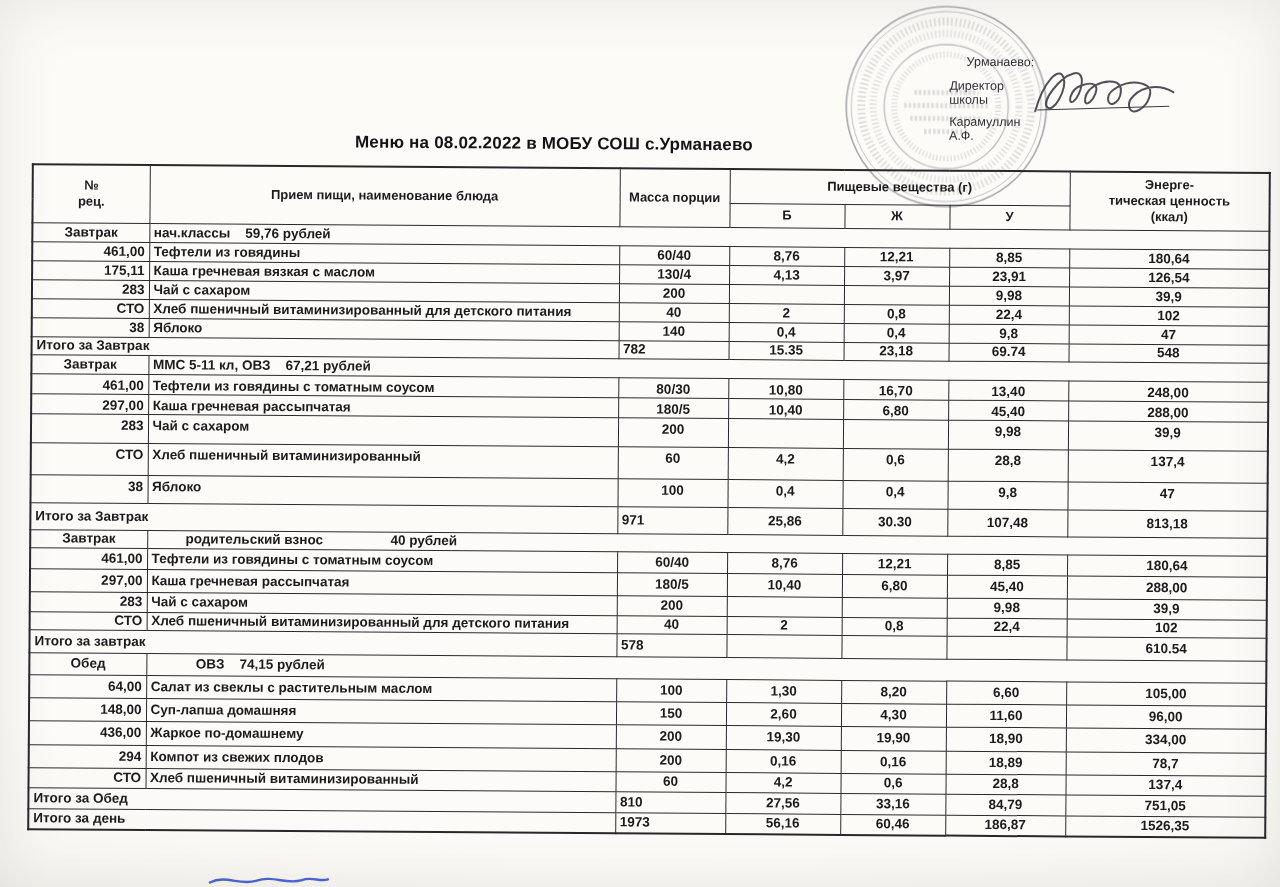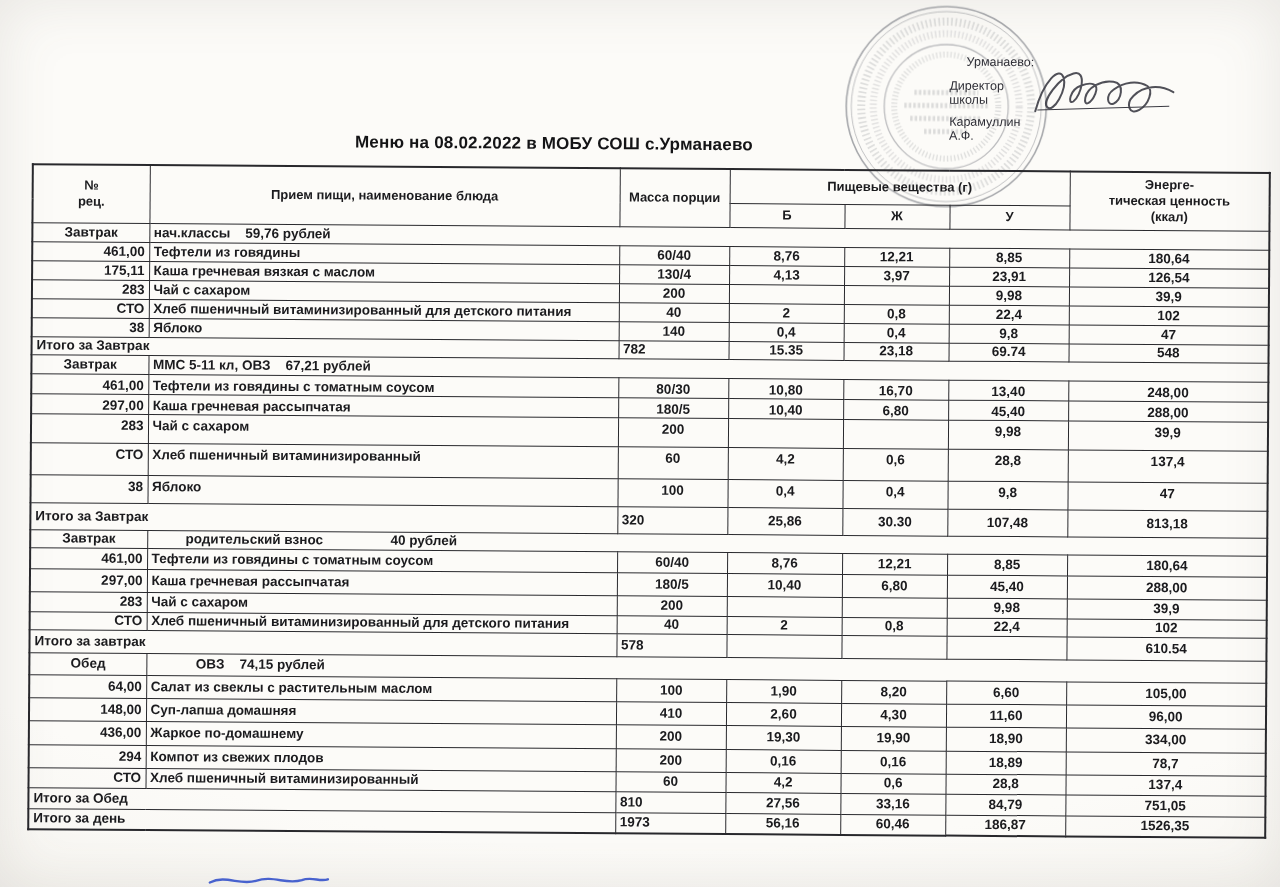--- a/index.html
+++ b/index.html
@@ -204,21 +204,21 @@
             <td class="num-cell">38</td>
             <td class="dish-cell">Яблоко</td>
             <td class="portion-cell">100</td>
             <td class="val-cell">0,4</td>
             <td class="val-cell">0,4</td>
             <td class="val-cell">9,8</td>
             <td class="val-cell">47</td>
           </tr>
           <tr class="total-row sec-1" style="height: 27px;">
             <td class="total-label-cell" colspan="2">Итого за Завтрак</td>
-            <td class="total-portion-cell">320</td>
+            <td class="total-portion-cell">971</td>
             <td class="val-cell">25,86</td>
             <td class="val-cell">30.30</td>
             <td class="val-cell">107,48</td>
             <td class="val-cell">813,18</td>
           </tr>
           <tr class="section-row sec-2" style="height: 18px;">
             <td class="meal-cell">Завтрак</td>
             <td class="subtitle-cell" colspan="6">         родительский взнос                  40 рублей</td>
           </tr>
           <tr class="dish-row sec-2" style="height: 21px;">
@@ -266,29 +266,29 @@
             <td class="val-cell">610.54</td>
           </tr>
           <tr class="section-row sec-3" style="height: 22px;">
             <td class="meal-cell">Обед</td>
             <td class="subtitle-cell" colspan="6">            ОВЗ    74,15 рублей</td>
           </tr>
           <tr class="dish-row sec-3" style="height: 23px;">
             <td class="num-cell">64,00</td>
             <td class="dish-cell">Салат из свеклы с растительным маслом</td>
             <td class="portion-cell">100</td>
-            <td class="val-cell">1,90</td>
+            <td class="val-cell">1,30</td>
             <td class="val-cell">8,20</td>
             <td class="val-cell">6,60</td>
             <td class="val-cell">105,00</td>
           </tr>
           <tr class="dish-row sec-3" style="height: 23px;">
             <td class="num-cell">148,00</td>
             <td class="dish-cell">Суп-лапша домашняя</td>
-            <td class="portion-cell">410</td>
+            <td class="portion-cell">150</td>
             <td class="val-cell">2,60</td>
             <td class="val-cell">4,30</td>
             <td class="val-cell">11,60</td>
             <td class="val-cell">96,00</td>
           </tr>
           <tr class="dish-row sec-3" style="height: 24px;">
             <td class="num-cell">436,00</td>
             <td class="dish-cell">Жаркое по-домашнему</td>
             <td class="portion-cell">200</td>
             <td class="val-cell">19,30</td>

